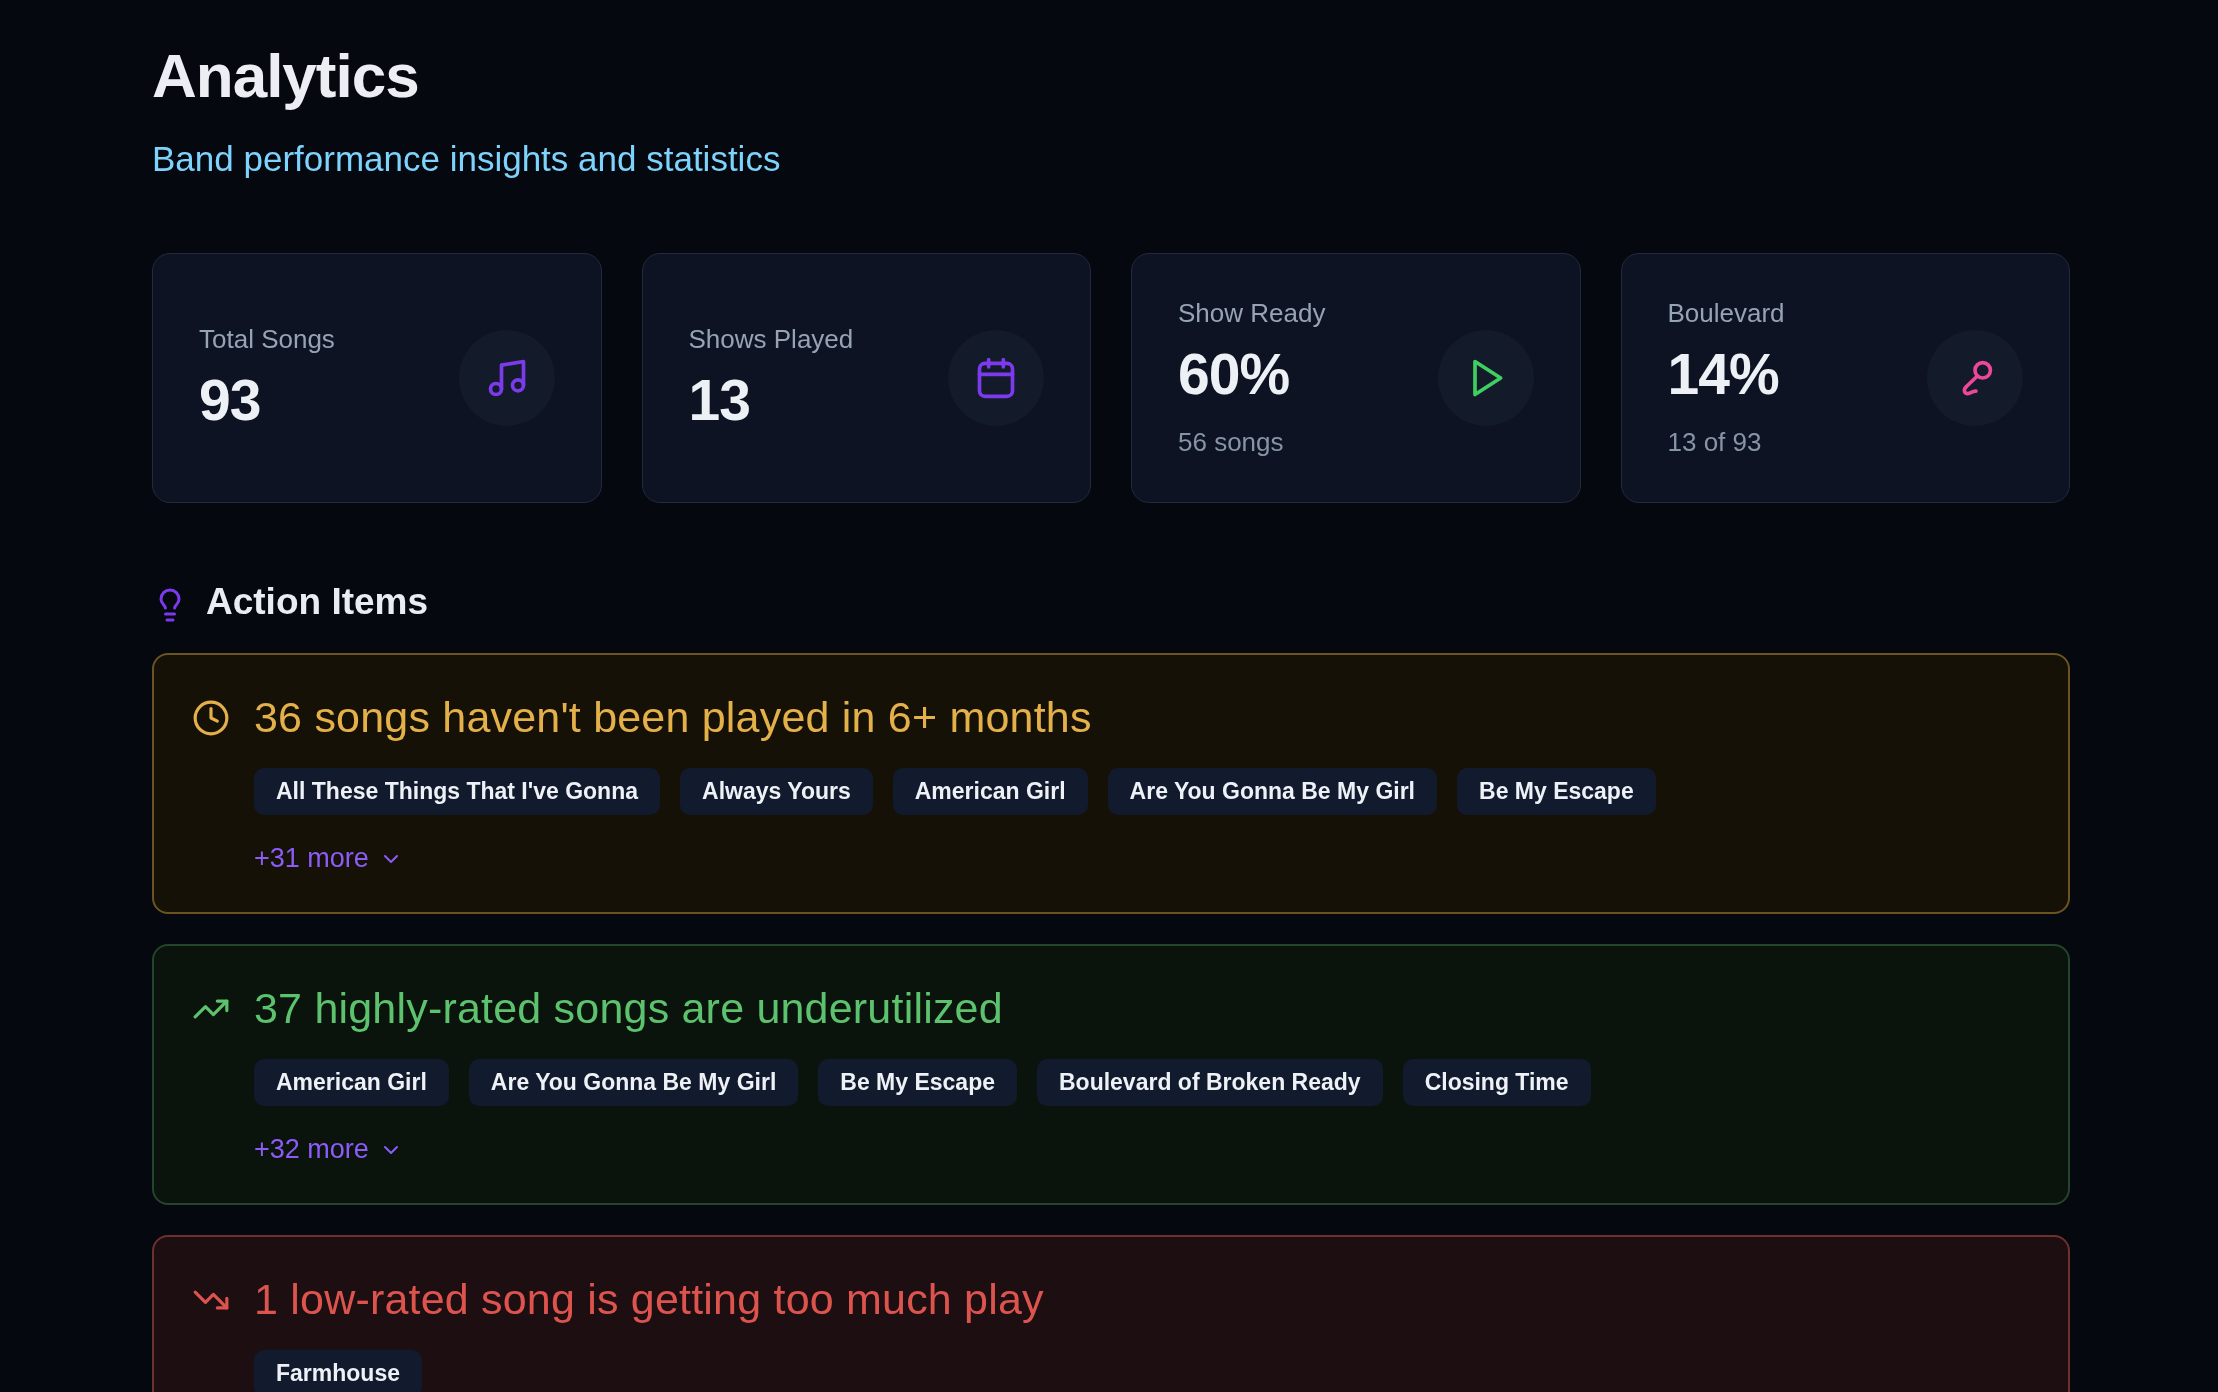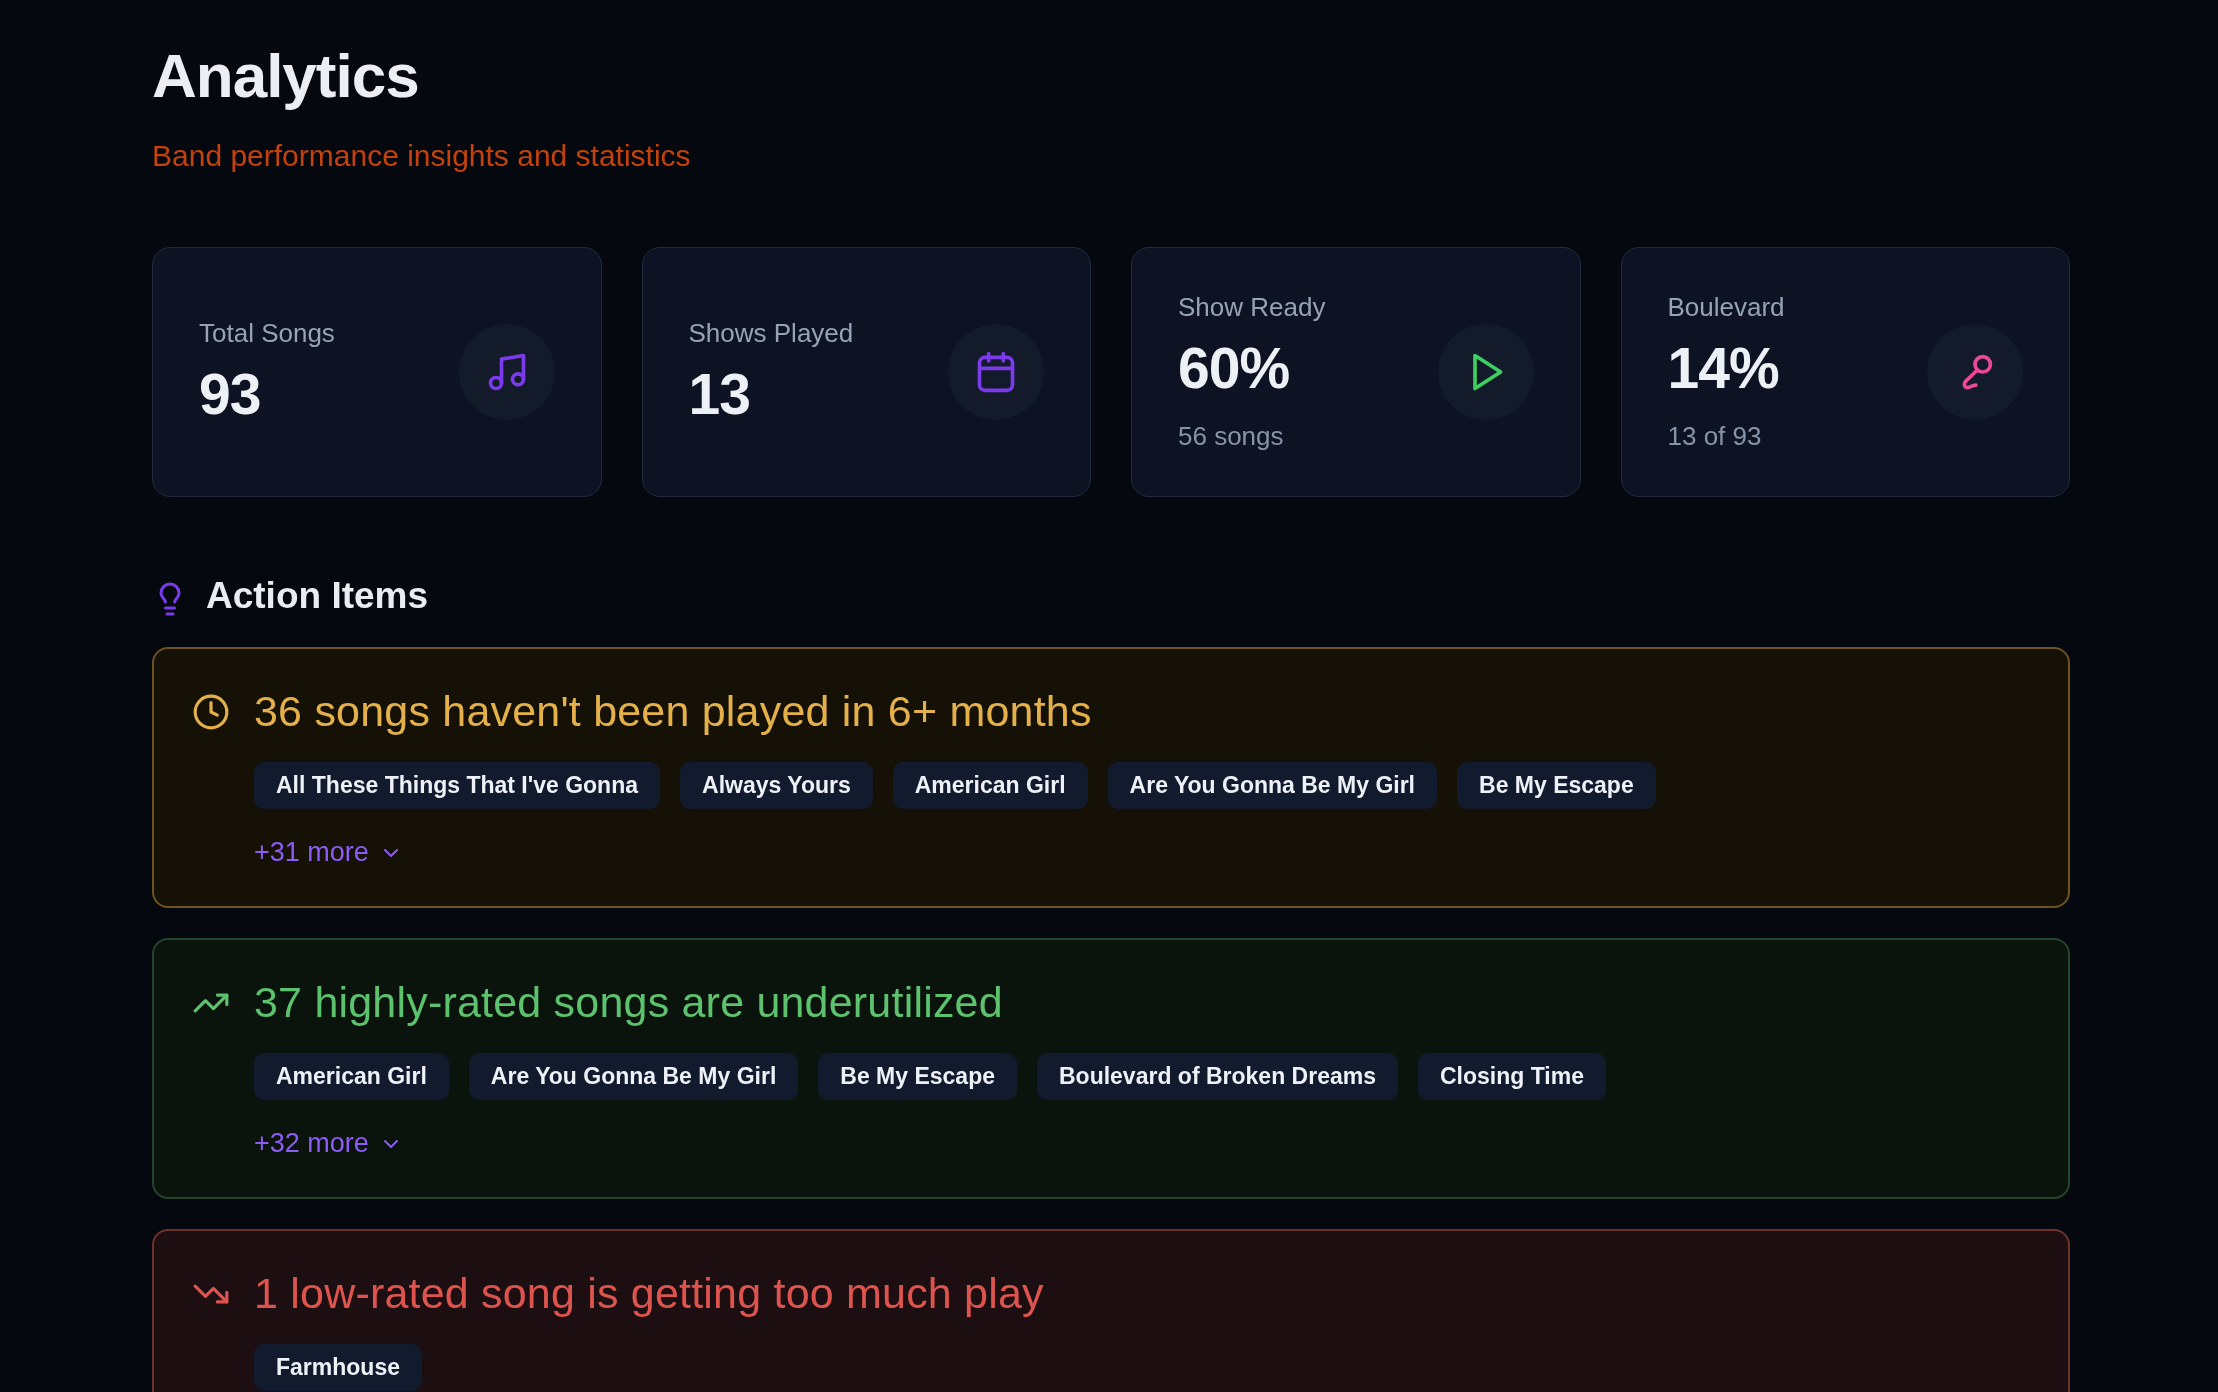--- a/index.html
+++ b/index.html
@@ -12,22 +12,22 @@
   .page { padding: 40px 148px 0 152px; }
 
   .page-title {
     font-size: 62px;
     font-weight: bold;
     letter-spacing: -1px;
     color: #eceef3;
   }
   .page-subtitle {
     margin-top: 28px;
-    font-size: 30px;
-    color: #c2410c;
+    font-size: 35px;
+    color: #7dd3fc;
   }
 
   
   .stats-row { display: flex; gap: 40px; margin-top: 74px; }
   .stat-card {
     flex: 1;
     height: 250px;
     background: #0d1322;
     border: 1px solid #222b3d;
     border-radius: 18px;
@@ -196,21 +196,21 @@
       <svg viewBox="0 0 24 24" fill="none" stroke="currentColor" stroke-width="2" stroke-linecap="round" stroke-linejoin="round">
           <path d="m22 7-8.5 8.5-5-5L2 17"></path>
           <path d="M16 7h6v6"></path>
         </svg>
       <div class="action-title">37 highly-rated songs are underutilized</div>
     </div>
     <div class="chips">
       <span class="chip">American Girl</span>
       <span class="chip">Are You Gonna Be My Girl</span>
       <span class="chip">Be My Escape</span>
-      <span class="chip">Boulevard of Broken Dreams</span>
+      <span class="chip">Boulevard of Broken Ready</span>
       <span class="chip">Closing Time</span>
     </div>
     <div class="more-row">
       <span>+32 more</span>
       <svg viewBox="0 0 24 24" fill="none" stroke="currentColor" stroke-width="2" stroke-linecap="round" stroke-linejoin="round">
           <path d="m6 9 6 6 6-6"></path>
         </svg>
     </div>
   </div>
 

